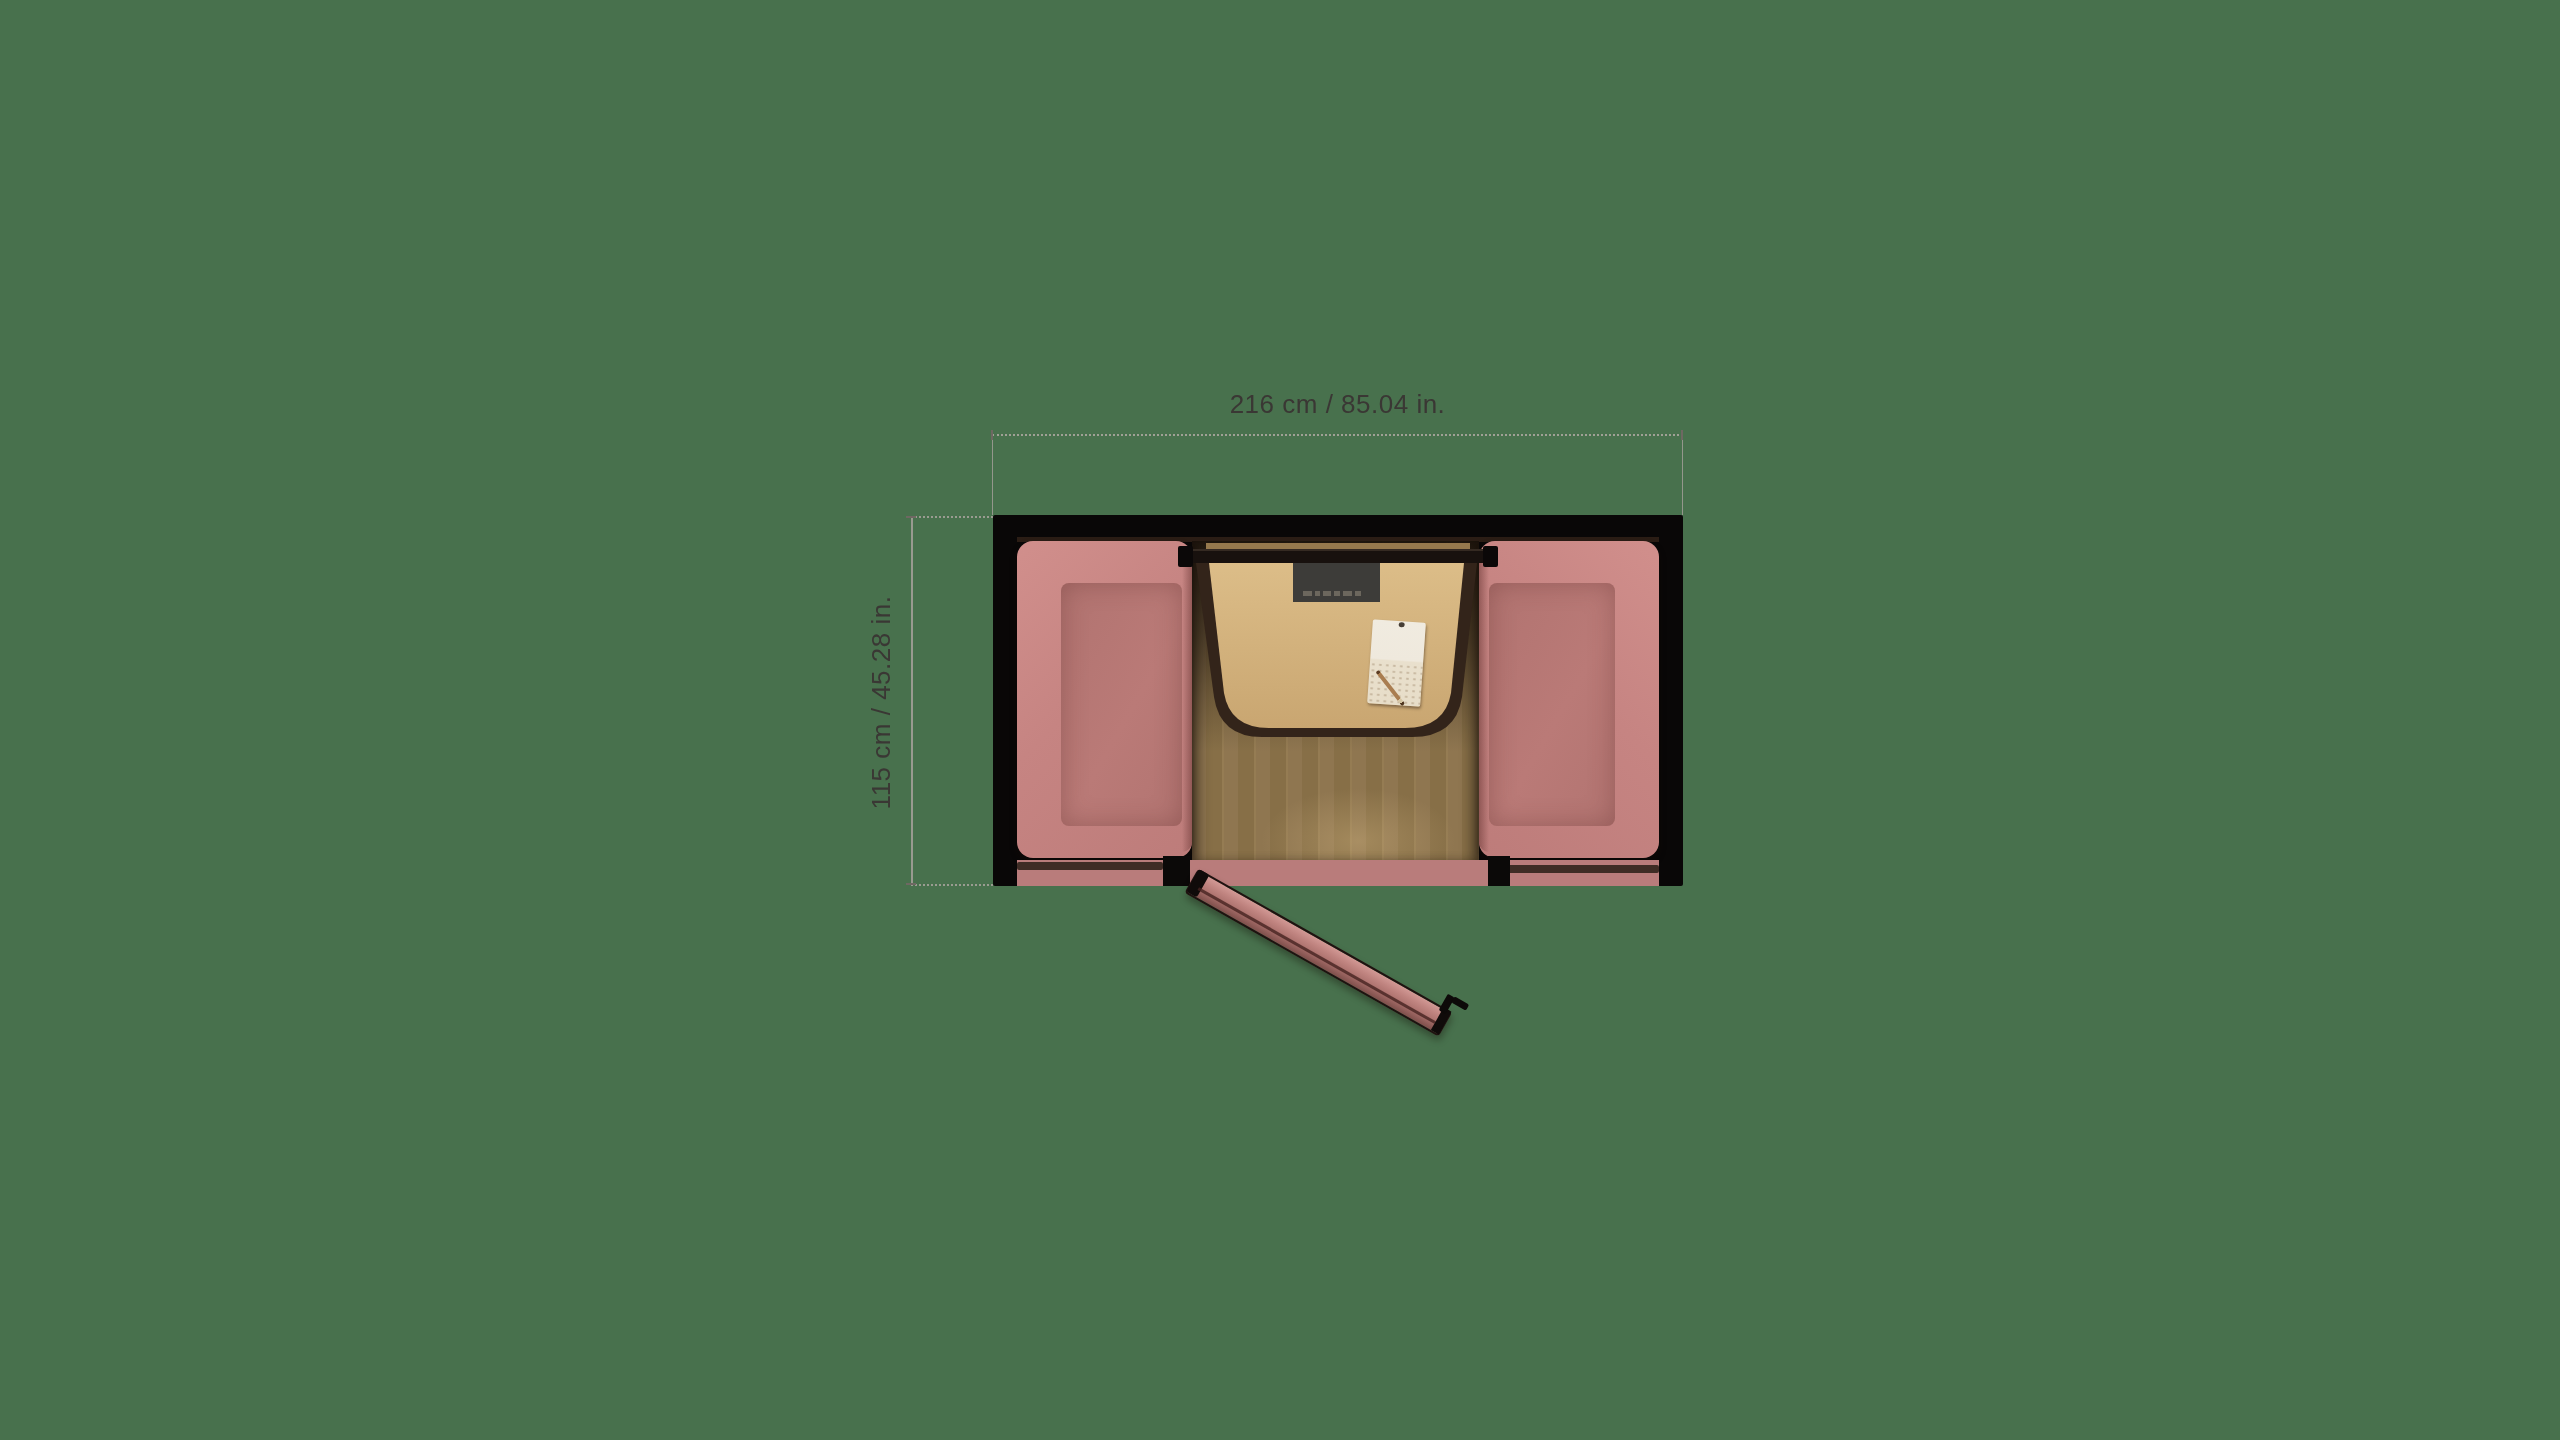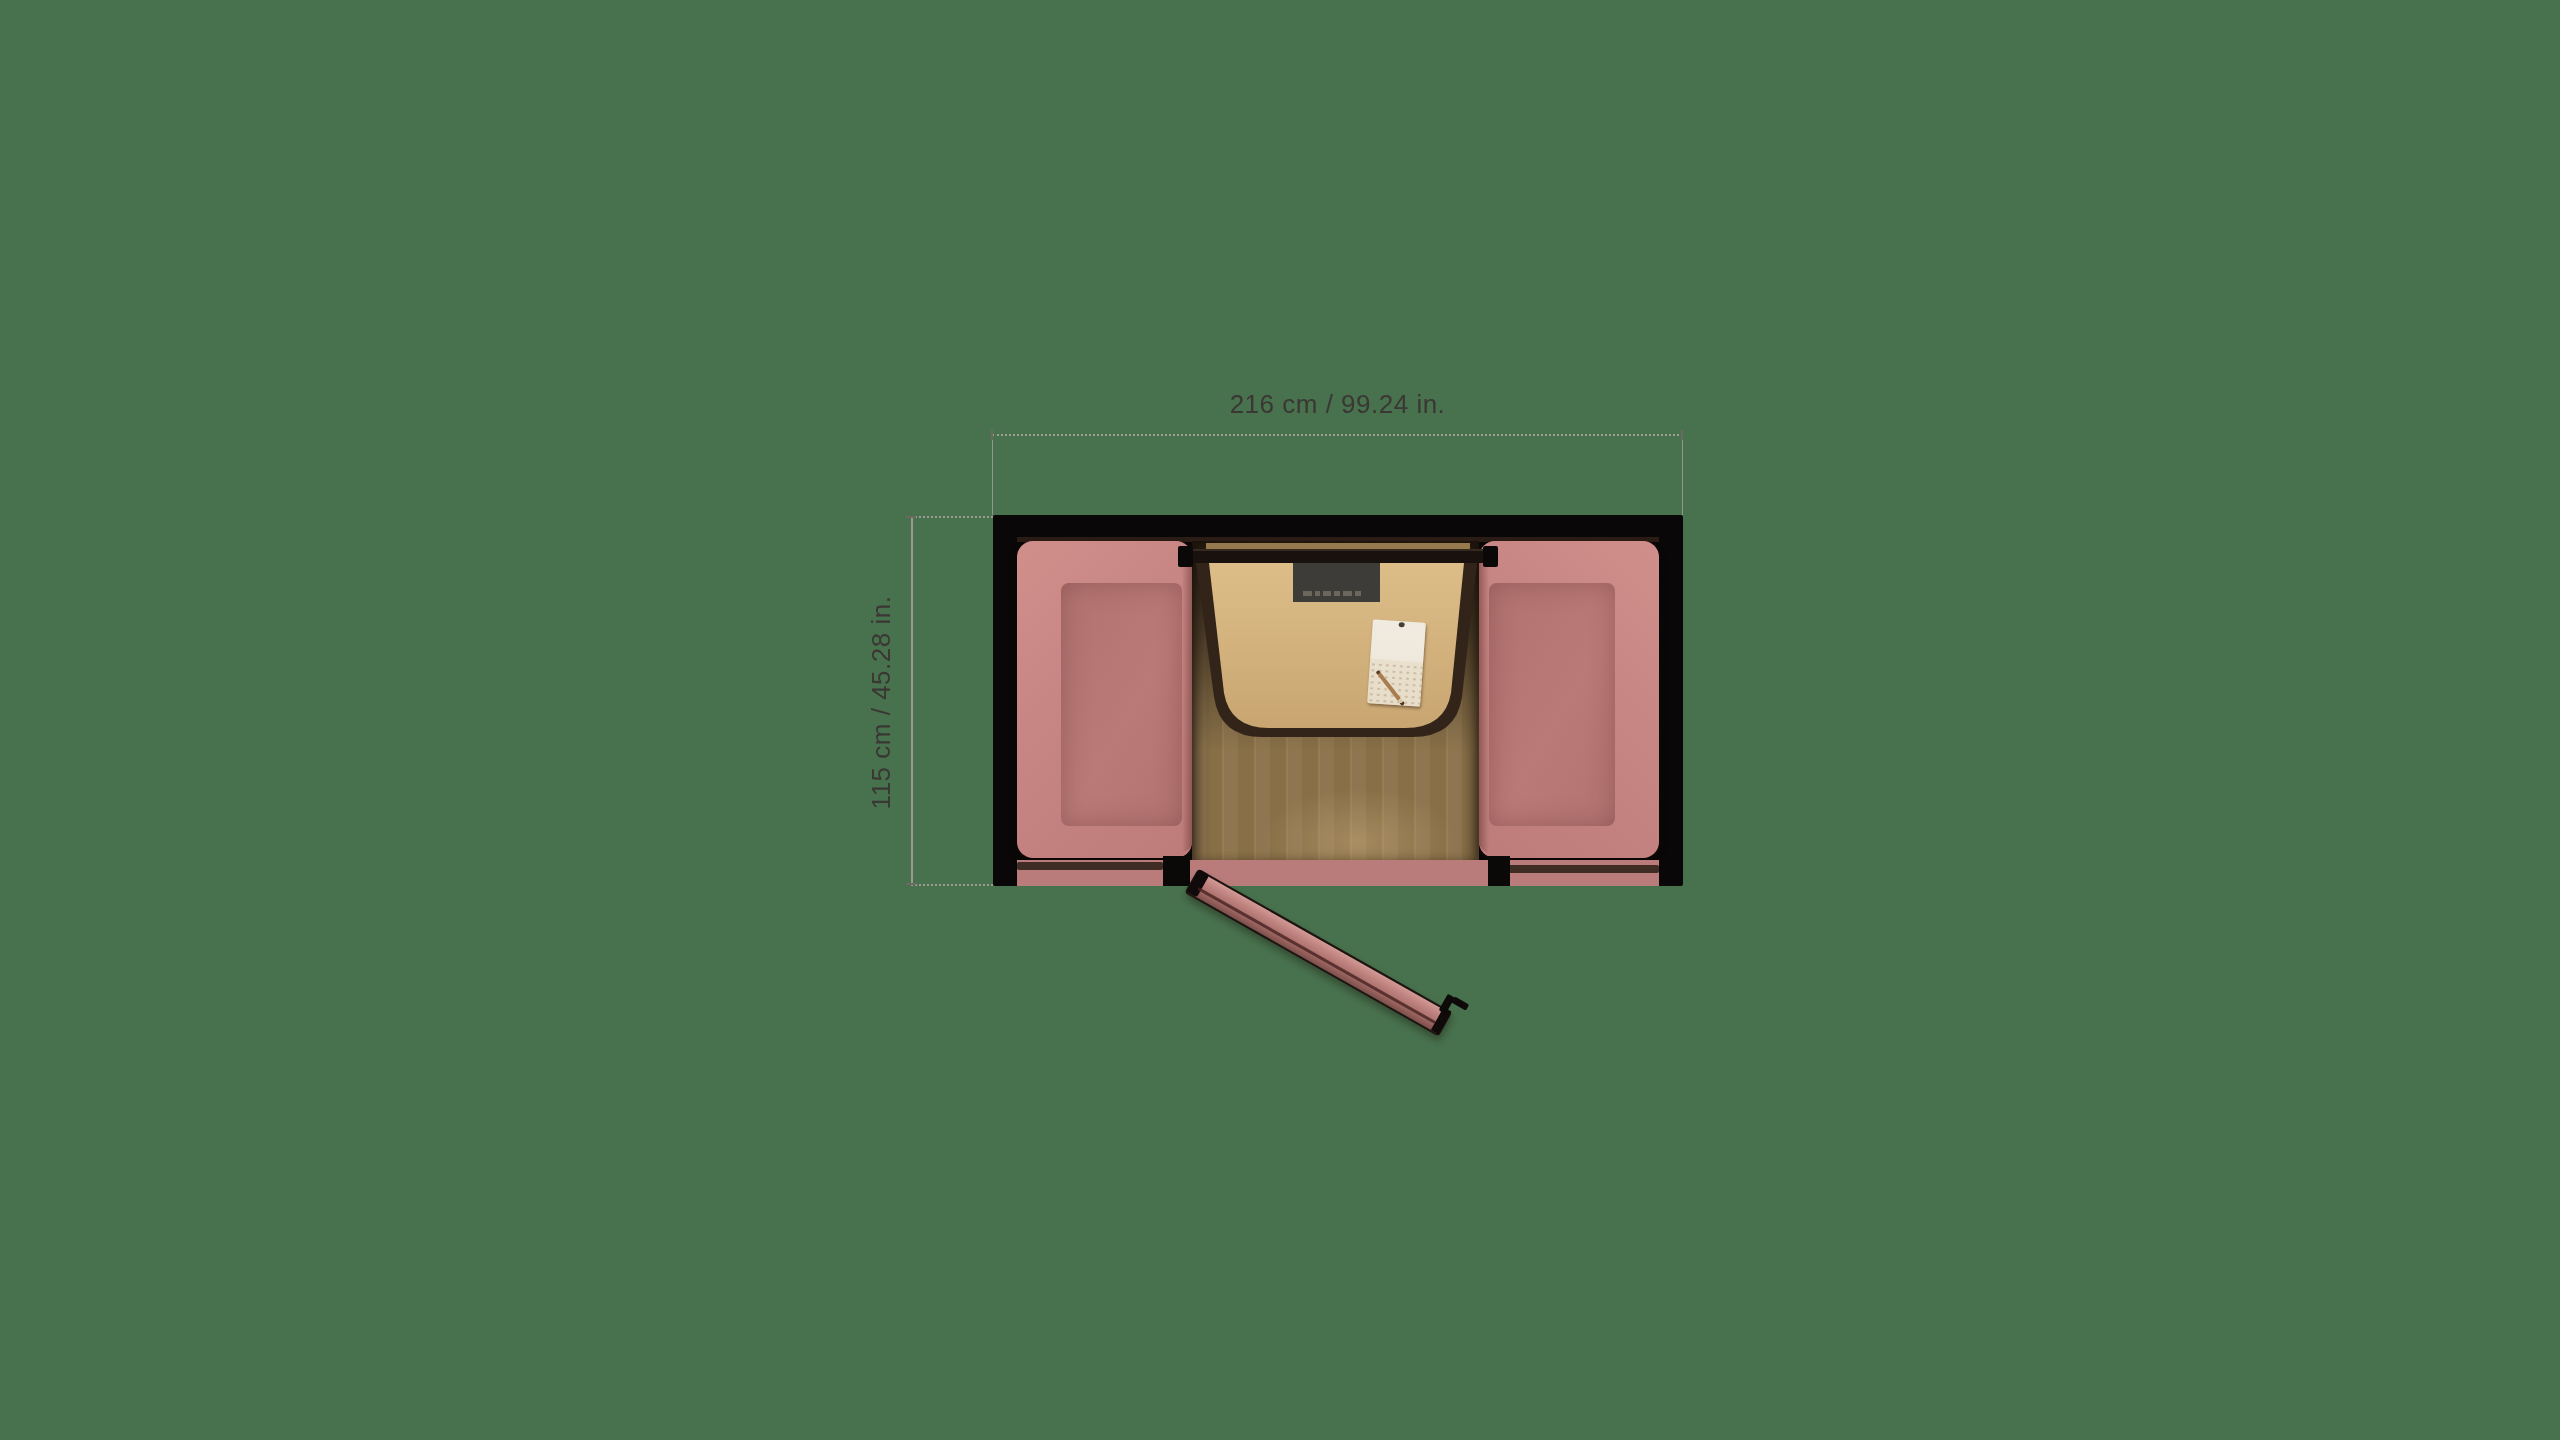--- a/index.html
+++ b/index.html
@@ -80,21 +80,21 @@
   .door-hinge-cap{position:absolute;left:-1px;top:-2px;width:12px;height:26px;background:#100b0a;border-radius:3px;}
   .door-end-cap{position:absolute;right:-1px;top:-2px;width:9px;height:26px;background:#100b0a;}
   .door-handle-bar{position:absolute;right:3px;top:-16px;width:8px;height:19px;background:#0d0a09;border-radius:2px;}
   .door-handle-flange{position:absolute;right:-13px;top:-17px;width:17px;height:7px;background:#0d0a09;border-radius:2px;}
 </style>
 </head>
 <body>
 
 <div class="canvas">
 
-  <div class="abs dim-label dim-label-top">216 cm / 99.24 in.</div>
+  <div class="abs dim-label dim-label-top">216 cm / 85.04 in.</div>
   <div class="abs dim-line-h-dot" style="left:992px;top:434px;width:691px;"></div>
   <div class="abs ext-v" style="left:992px;top:435px;height:80px;"></div>
   <div class="abs ext-v" style="left:1682px;top:435px;height:80px;"></div>
   <div class="abs tick" style="left:991px;top:430px;width:2px;height:10px;"></div>
   <div class="abs tick" style="left:1681px;top:430px;width:2px;height:10px;"></div>
 
   <div class="abs dim-label dim-label-left">115 cm / 45.28 in.</div>
   <div class="abs dim-line-v-solid" style="left:911px;top:517px;height:367px;"></div>
   <div class="abs ext-h" style="left:911px;top:516px;width:82px;"></div>
   <div class="abs ext-h" style="left:911px;top:884px;width:82px;"></div>

